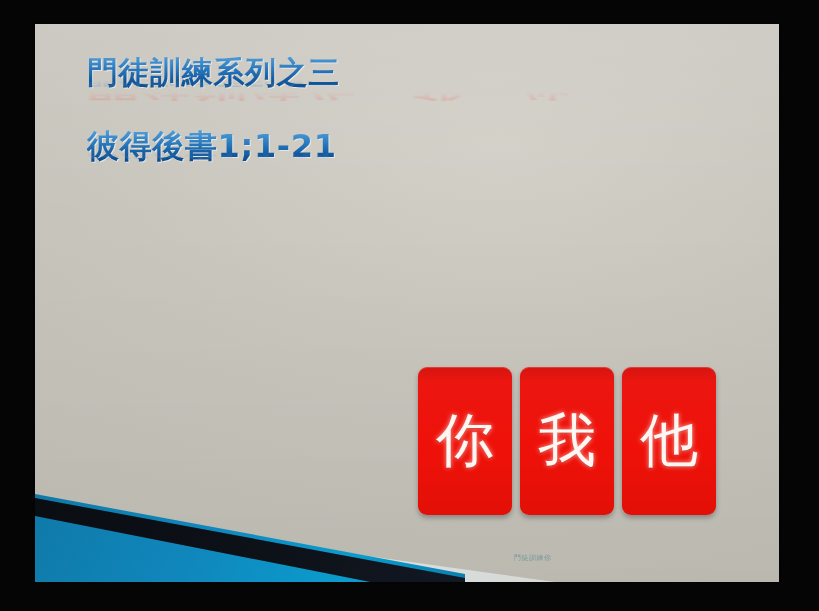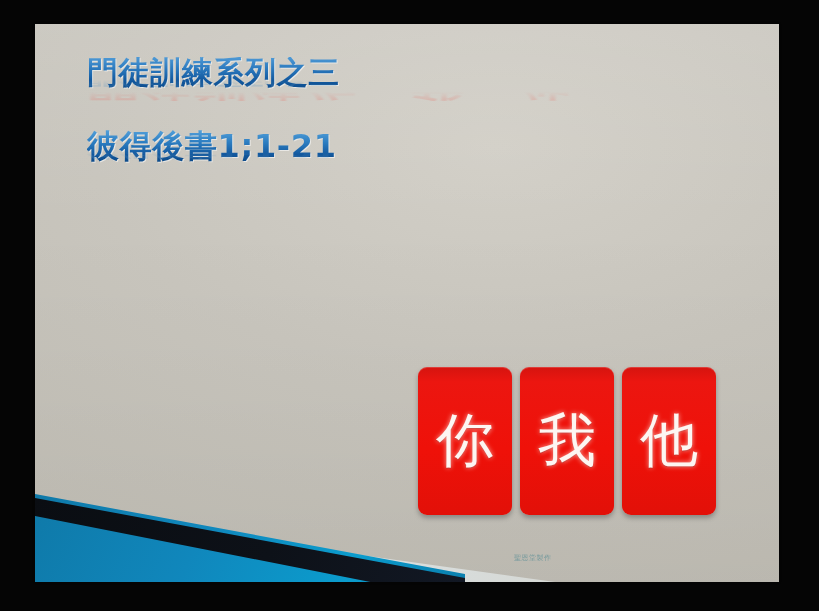--- a/index.html
+++ b/index.html
@@ -142,20 +142,20 @@
         <span>你</span>
       </div>
       <div class="card">
         <span>我</span>
       </div>
       <div class="card">
         <span>他</span>
       </div>
     </div>
 
-    <div id="footer-mark">聖恩堂製作</div>
+    <div id="footer-mark">門徒訓練你</div>
 
     <div id="wedge-pale"></div>
     <div id="wedge-blue"></div>
     <div id="wedge-black"></div>
 
   </div>
 </div>
 
 </body></html>

